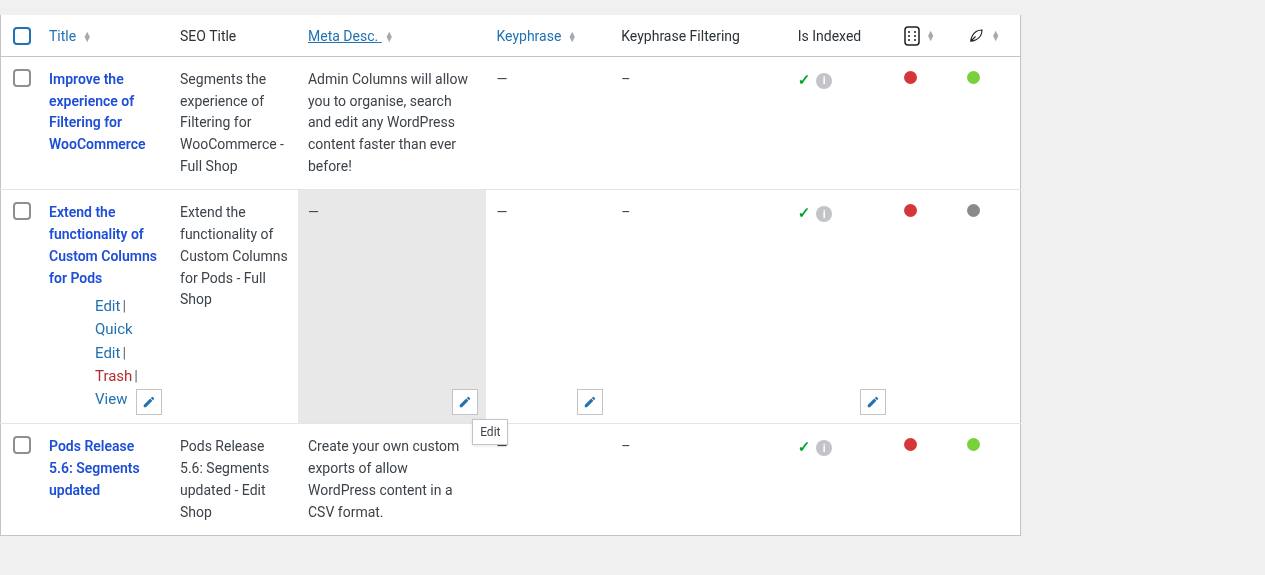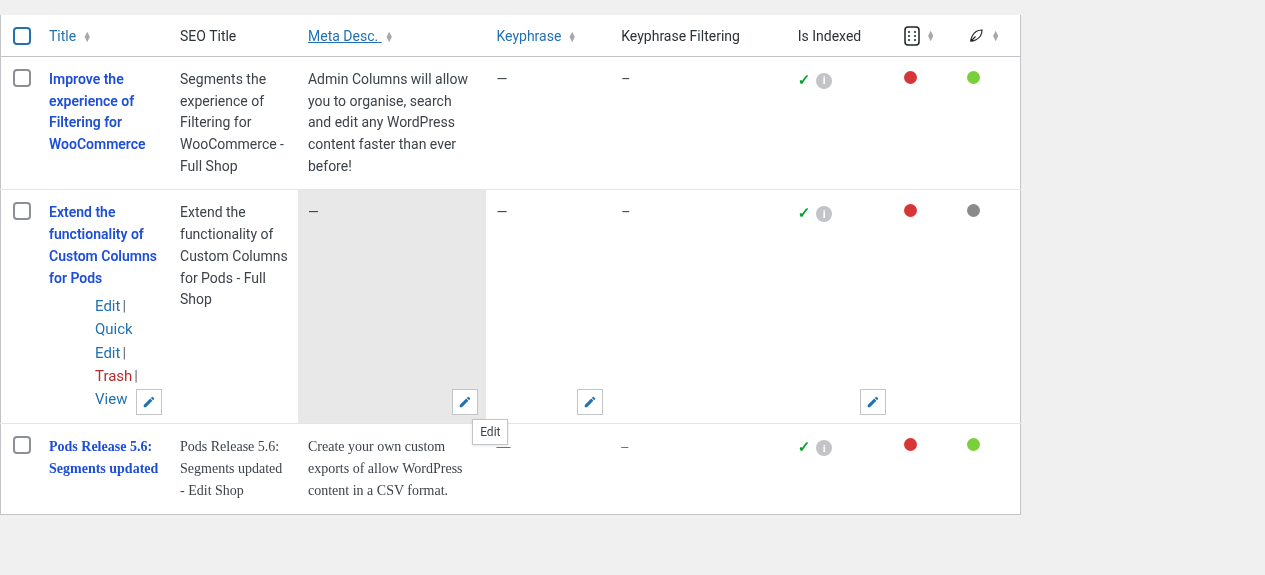--- a/index.html
+++ b/index.html
@@ -33,21 +33,21 @@
   thead th.check-col, tbody td.check-col { width:30px; padding:12px 8px 8px 12px; vertical-align:top;}
   thead th.title-col { width:140px;}
   thead th.seo-col { width:135px;}
   thead th.meta-col { width:240px;text-decoration:underline;}
   thead th.key-col { width:140px;}
   thead th.occ-col { width:200px;}
   thead th.idx-col { width:120px;margin-top:29px;}
   thead th.readability-col { width:70px;}
   thead th.seo-score-col { width:70px;}
   tbody tr { border-bottom:1px solid #e5e5e5; }
-  tbody tr:last-child { border-bottom:none;font-family:Liberation Serif, serif;}
+  tbody tr:last-child { border-bottom:none;}
   tbody td {
     padding:12px 10px;
     vertical-align:top;
     font-size:14px;
     line-height:1.55;
     color:#3c434a;
     position:relative;
   }
   a.row-title { color:#1d4ed8; font-weight:600; text-decoration:none; }
   .row-actions { font-size:15px; margin-top:6px; color:#646970;margin-left:46px;}

